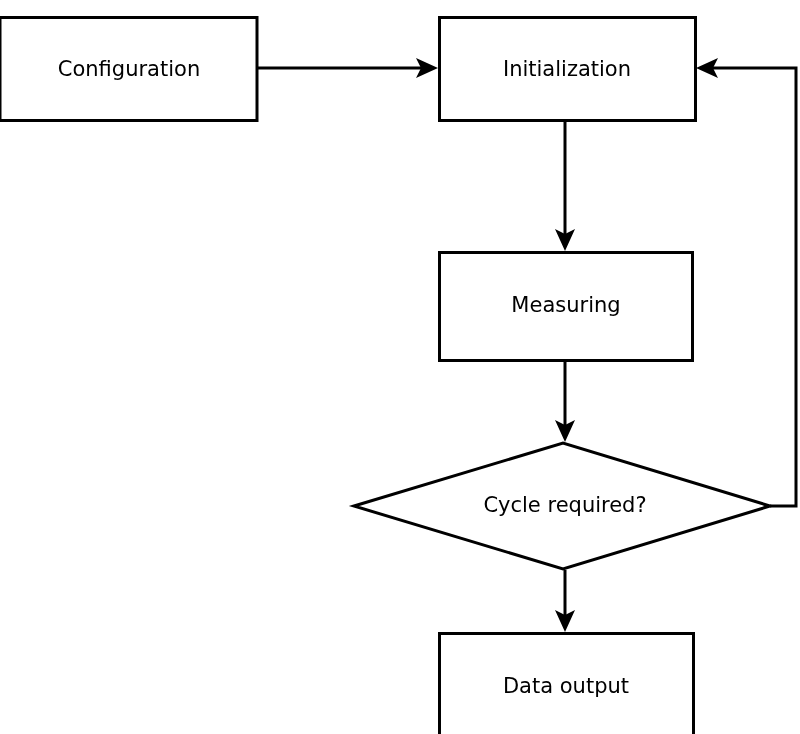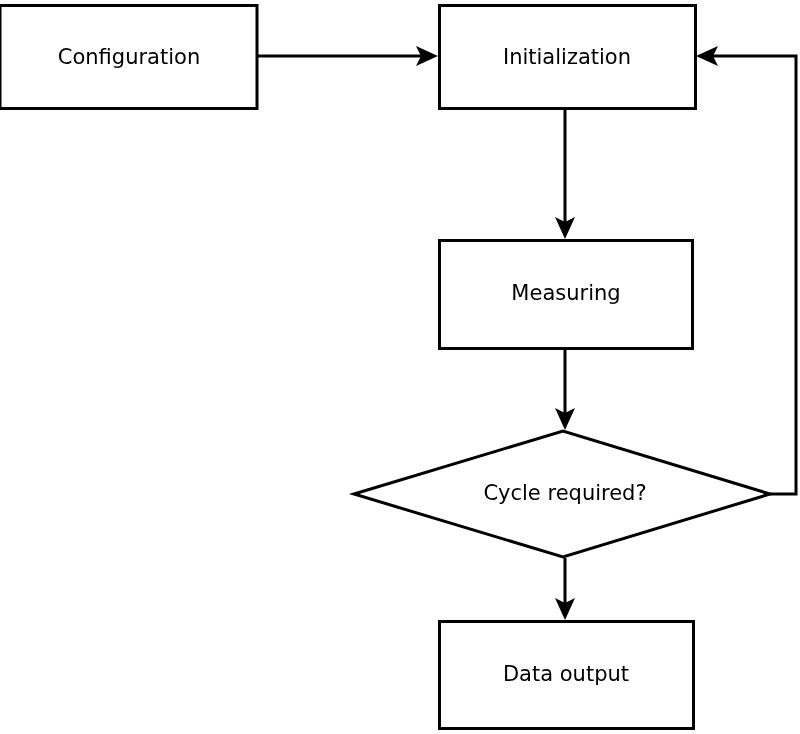--- a/index.html
+++ b/index.html
@@ -12,20 +12,21 @@
     width: 800px;
     height: 734px;
     overflow: hidden;
     font-family: "DejaVu Sans", sans-serif;
   }
   #flow-root {
     position: relative;
     width: 800px;
     height: 552px;
     background: #ffffff;
+    margin-top: 12px;
   }
   #flow-svg {
     position: absolute;
     left: 0;
     top: 0;
     width: 800px;
     height: 734px;
     display: block;
   }
   .node-shape {

